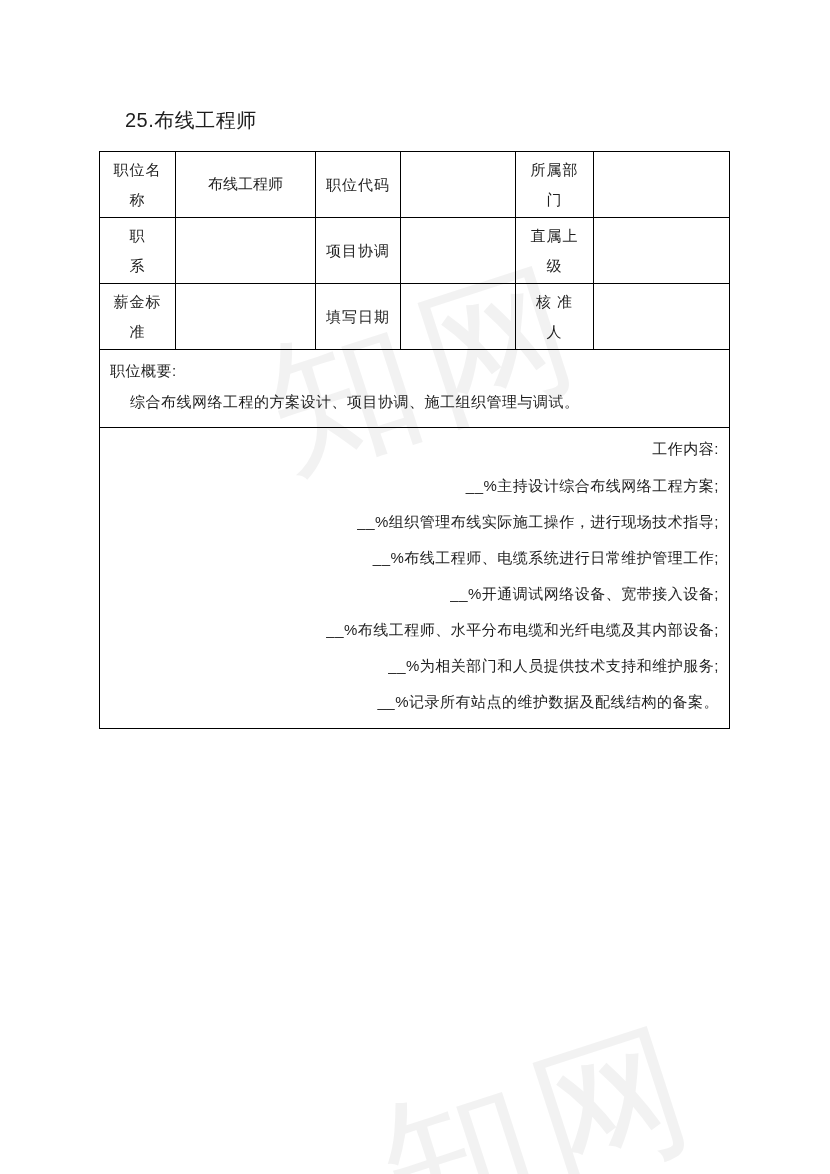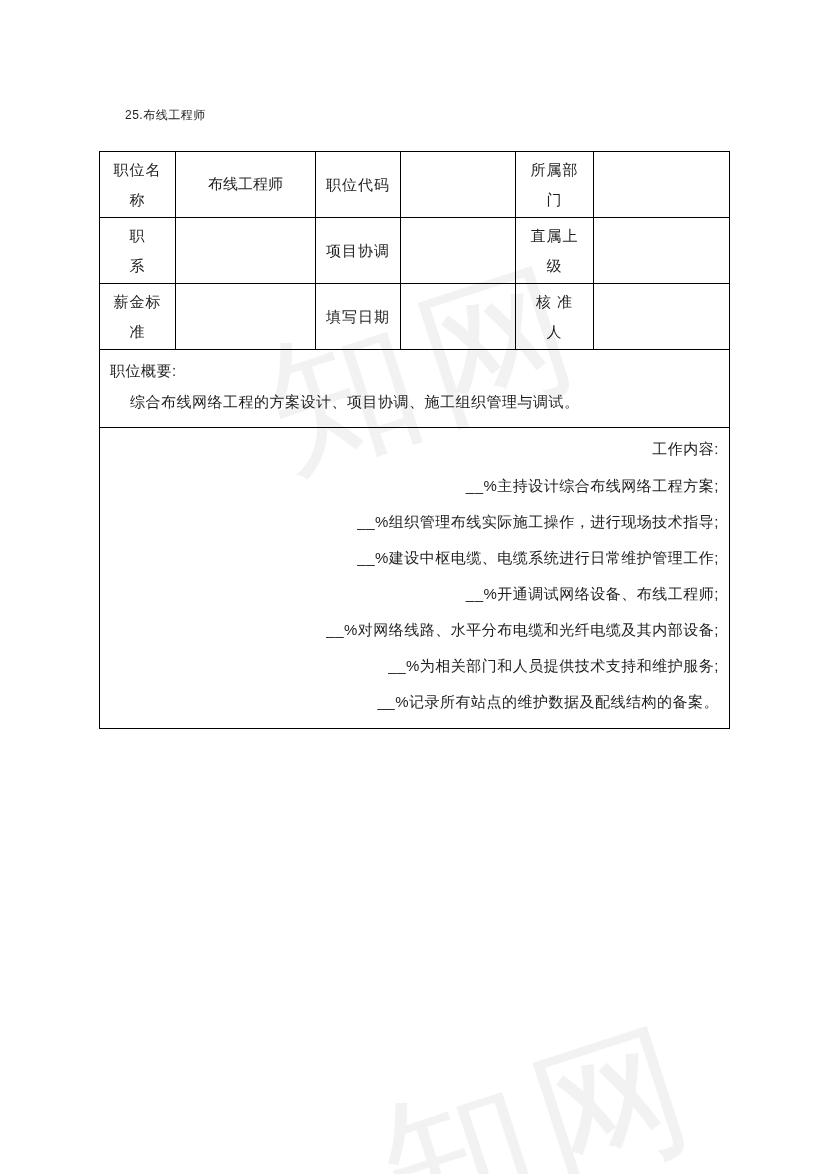--- a/index.html
+++ b/index.html
@@ -22,21 +22,21 @@
     pointer-events: none;
     user-select: none;
     white-space: nowrap;
   }
   .wm-center { left: 265px; top: 270px; }
   .wm-bottom { left: 380px; top: 1030px; }
   .doc-title {
     position: absolute;
     left: 125px;
     top: 107px;
-    font-size: 12px;
+    font-size: 20px;
     letter-spacing: 0.5px;
   }
   .job-table {
     position: absolute;
     left: 99px;
     top: 151px;
     width: 630px;
     border-collapse: collapse;
     table-layout: fixed;
     font-size: 15px;
@@ -132,23 +132,23 @@
         <td class="section summary-cell" colspan="6">
           <div class="sec-heading">职位概要:</div>
           <div class="sec-text">综合布线网络工程的方案设计、项目协调、施工组织管理与调试。</div>
         </td>
       </tr>
       <tr>
         <td class="section duties-cell" colspan="6">
           <div class="sec-heading">工作内容:</div>
           <div class="duty-item">__%主持设计综合布线网络工程方案;</div>
           <div class="duty-item">__%组织管理布线实际施工操作，进行现场技术指导;</div>
-          <div class="duty-item">__%建设中枢电缆、电缆系统进行日常维护管理工作;</div>
-          <div class="duty-item">__%开通调试网络设备、布线工程师;</div>
-          <div class="duty-item">__%对网络线路、水平分布电缆和光纤电缆及其内部设备;</div>
+          <div class="duty-item">__%布线工程师、电缆系统进行日常维护管理工作;</div>
+          <div class="duty-item">__%开通调试网络设备、宽带接入设备;</div>
+          <div class="duty-item">__%布线工程师、水平分布电缆和光纤电缆及其内部设备;</div>
           <div class="duty-item">__%为相关部门和人员提供技术支持和维护服务;</div>
           <div class="duty-item">__%记录所有站点的维护数据及配线结构的备案。</div>
         </td>
       </tr>
     </tbody>
   </table>
 
 </div>
 
 </body></html>

